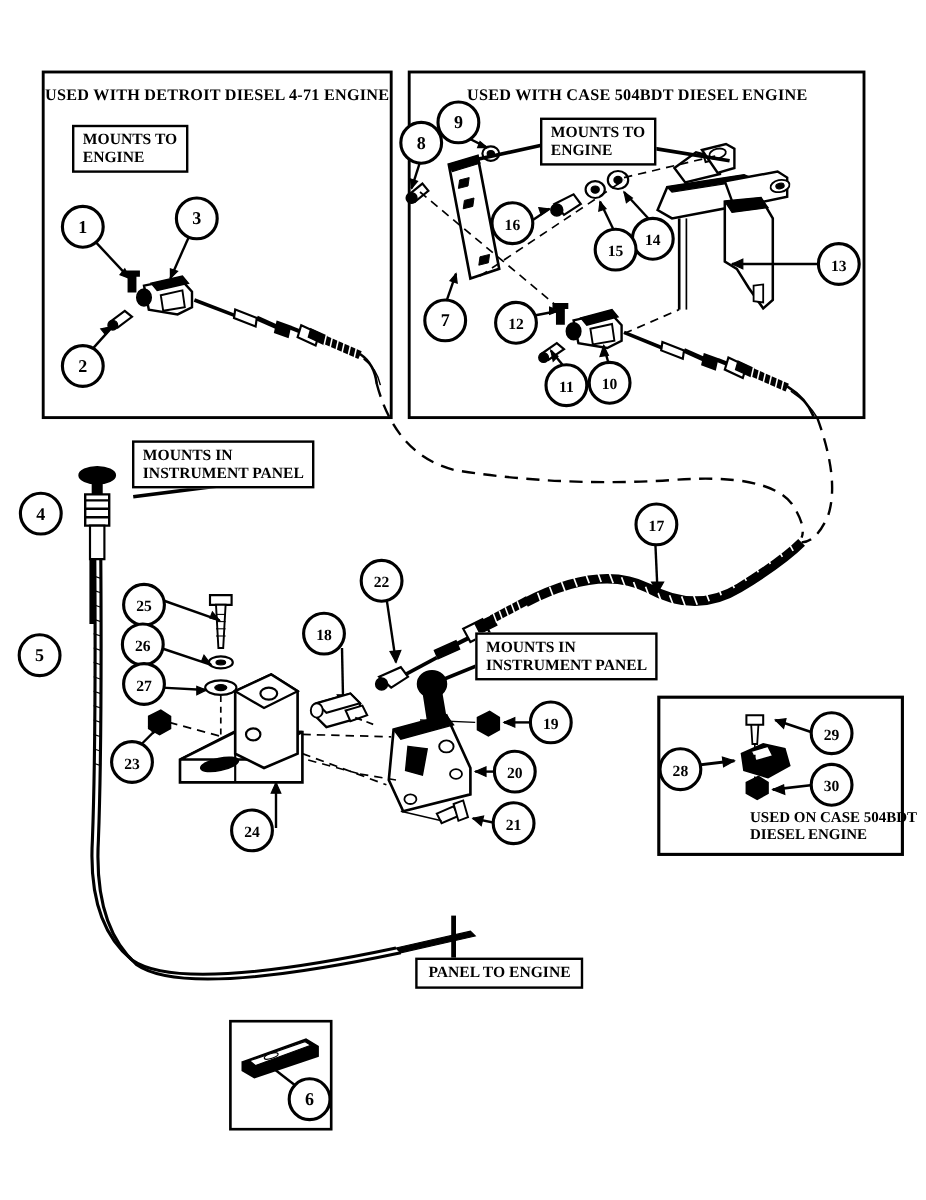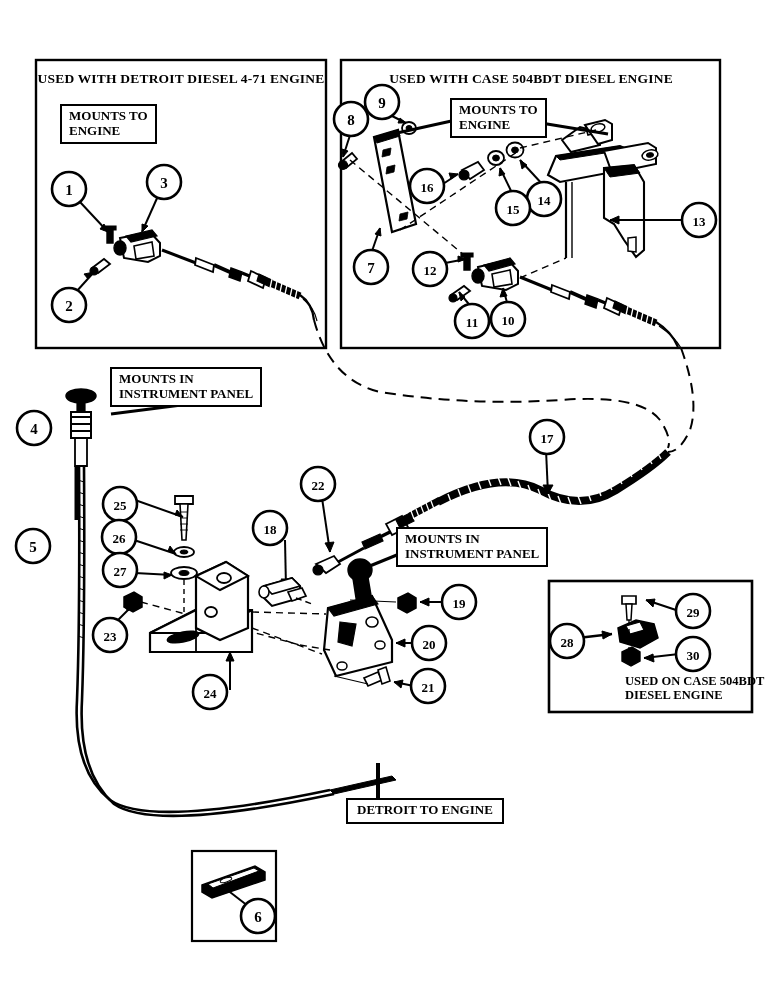--- a/index.html
+++ b/index.html
@@ -515,21 +515,21 @@
     <div class="lbl-txt">MOUNTS IN</div>
     <div class="lbl-txt">INSTRUMENT PANEL</div>
   </div>
 
   <div class="lblbox" style="position:absolute;left:396px;top:527px;border:2px solid #000;background:#fff;padding:3px 7px 4px 7px;line-height:1.12;">
     <div class="lbl-txt">MOUNTS IN</div>
     <div class="lbl-txt">INSTRUMENT PANEL</div>
   </div>
 
   <div class="lblbox" style="position:absolute;left:346px;top:798px;border:2px solid #000;background:#fff;padding:3px 9px 4px 9px;line-height:1.12;">
-    <div class="lbl-txt">DETROIT TO ENGINE</div>
+    <div class="lbl-txt">PANEL TO ENGINE</div>
   </div>
 
   <div style="position:absolute;left:577px;top:674px;line-height:1.12;margin-left:48px;">
     <div class="lbl-txt small">USED ON CASE 504BDT</div>
     <div class="lbl-txt small">DIESEL ENGINE</div>
   </div>
 
 </div>
 
 </body></html>

